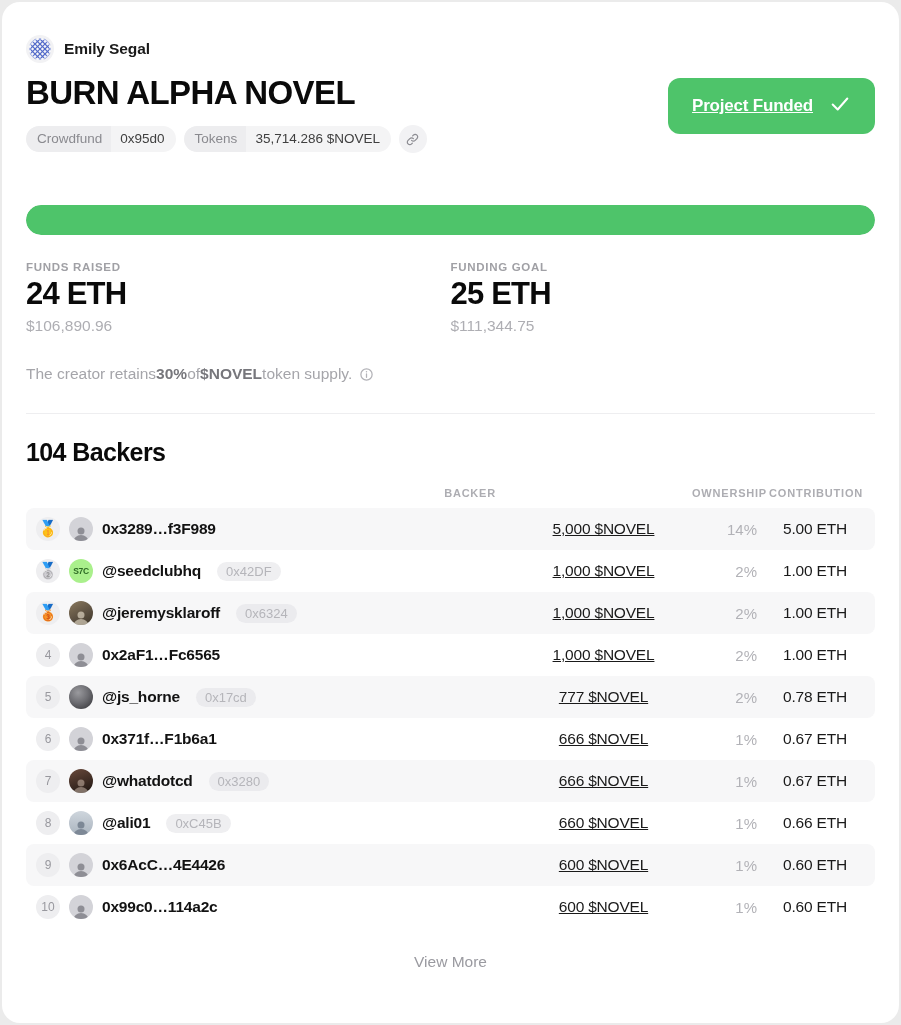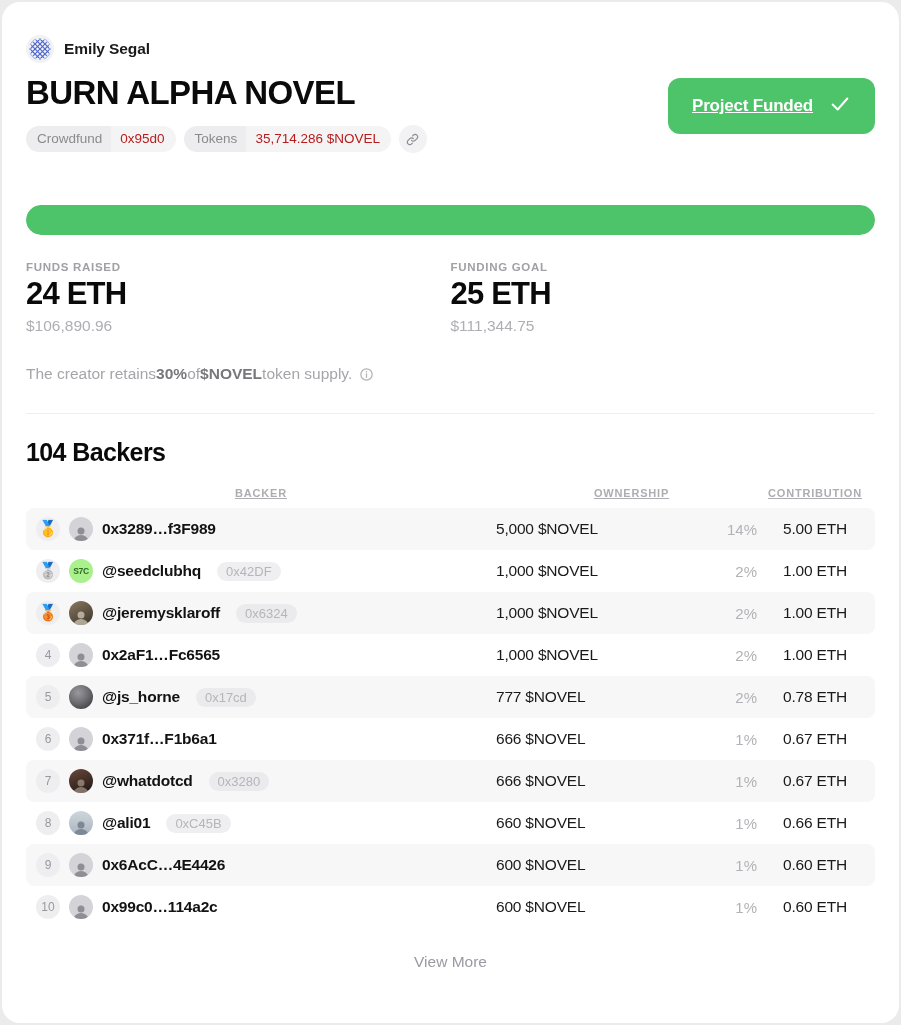--- a/index.html
+++ b/index.html
@@ -79,21 +79,21 @@
     height: 26px;
     line-height: 26px;
     background: #ededef;
     color: #8a8a8f;
     border-radius: 13px 0 0 13px;
   }
   .pill-value {
     padding: 0 11px 0 9px;
     height: 26px;
     line-height: 26px;
-    color: #b91c1c;
+    color: #404040;
   }
   .link-btn {
     width: 28px; height: 28px;
     border-radius: 50%;
     background: #f2f2f4;
     display: flex;
     align-items: center;
     justify-content: center;
     cursor: pointer;
     flex: none;
@@ -192,23 +192,22 @@
     width: 100%;
     border-collapse: collapse;
     margin-top: 20px;
     table-layout: fixed;
   }
   table.backers th {
     font-size: 11px;
     font-weight: 700;
     letter-spacing: 0.8px;
     color: #adadb2;
-    text-align: center;
+    text-align: right;
     padding-bottom: 9px;
-    text-decoration: underline;
   }
   th.th-own, th.th-con { text-align: right; }
   th.th-con { padding-right: 12px; }
 
   tbody tr { height: 42px; }
   tbody tr.alt td { background: #f7f7f8; }
   tbody tr td:first-child { border-radius: 8px 0 0 8px; }
   tbody tr td:last-child  { border-radius: 0 8px 8px 0; }
 
   td.c-backer { padding-left: 10px; }
@@ -267,25 +266,26 @@
     color: #b5b5ba;
     background: #efeff1;
     border-radius: 11px;
     padding: 2px 9px;
     margin-left: 7px;
     white-space: nowrap;
   }
   tr.alt .addr-chip { background: #ebebee; }
 
   td.c-tokens {
-    text-align: left;
+    text-align: center;
     font-size: 15.5px;
     color: #1a1a1a;
     letter-spacing: -0.2px;
     white-space: nowrap;
+    text-decoration: underline;
   }
   td.c-pct {
     text-align: right;
     font-size: 15px;
     color: #b2b2b7;
     padding-right: 10px;
     white-space: nowrap;
   }
   td.c-eth {
     text-align: center;

